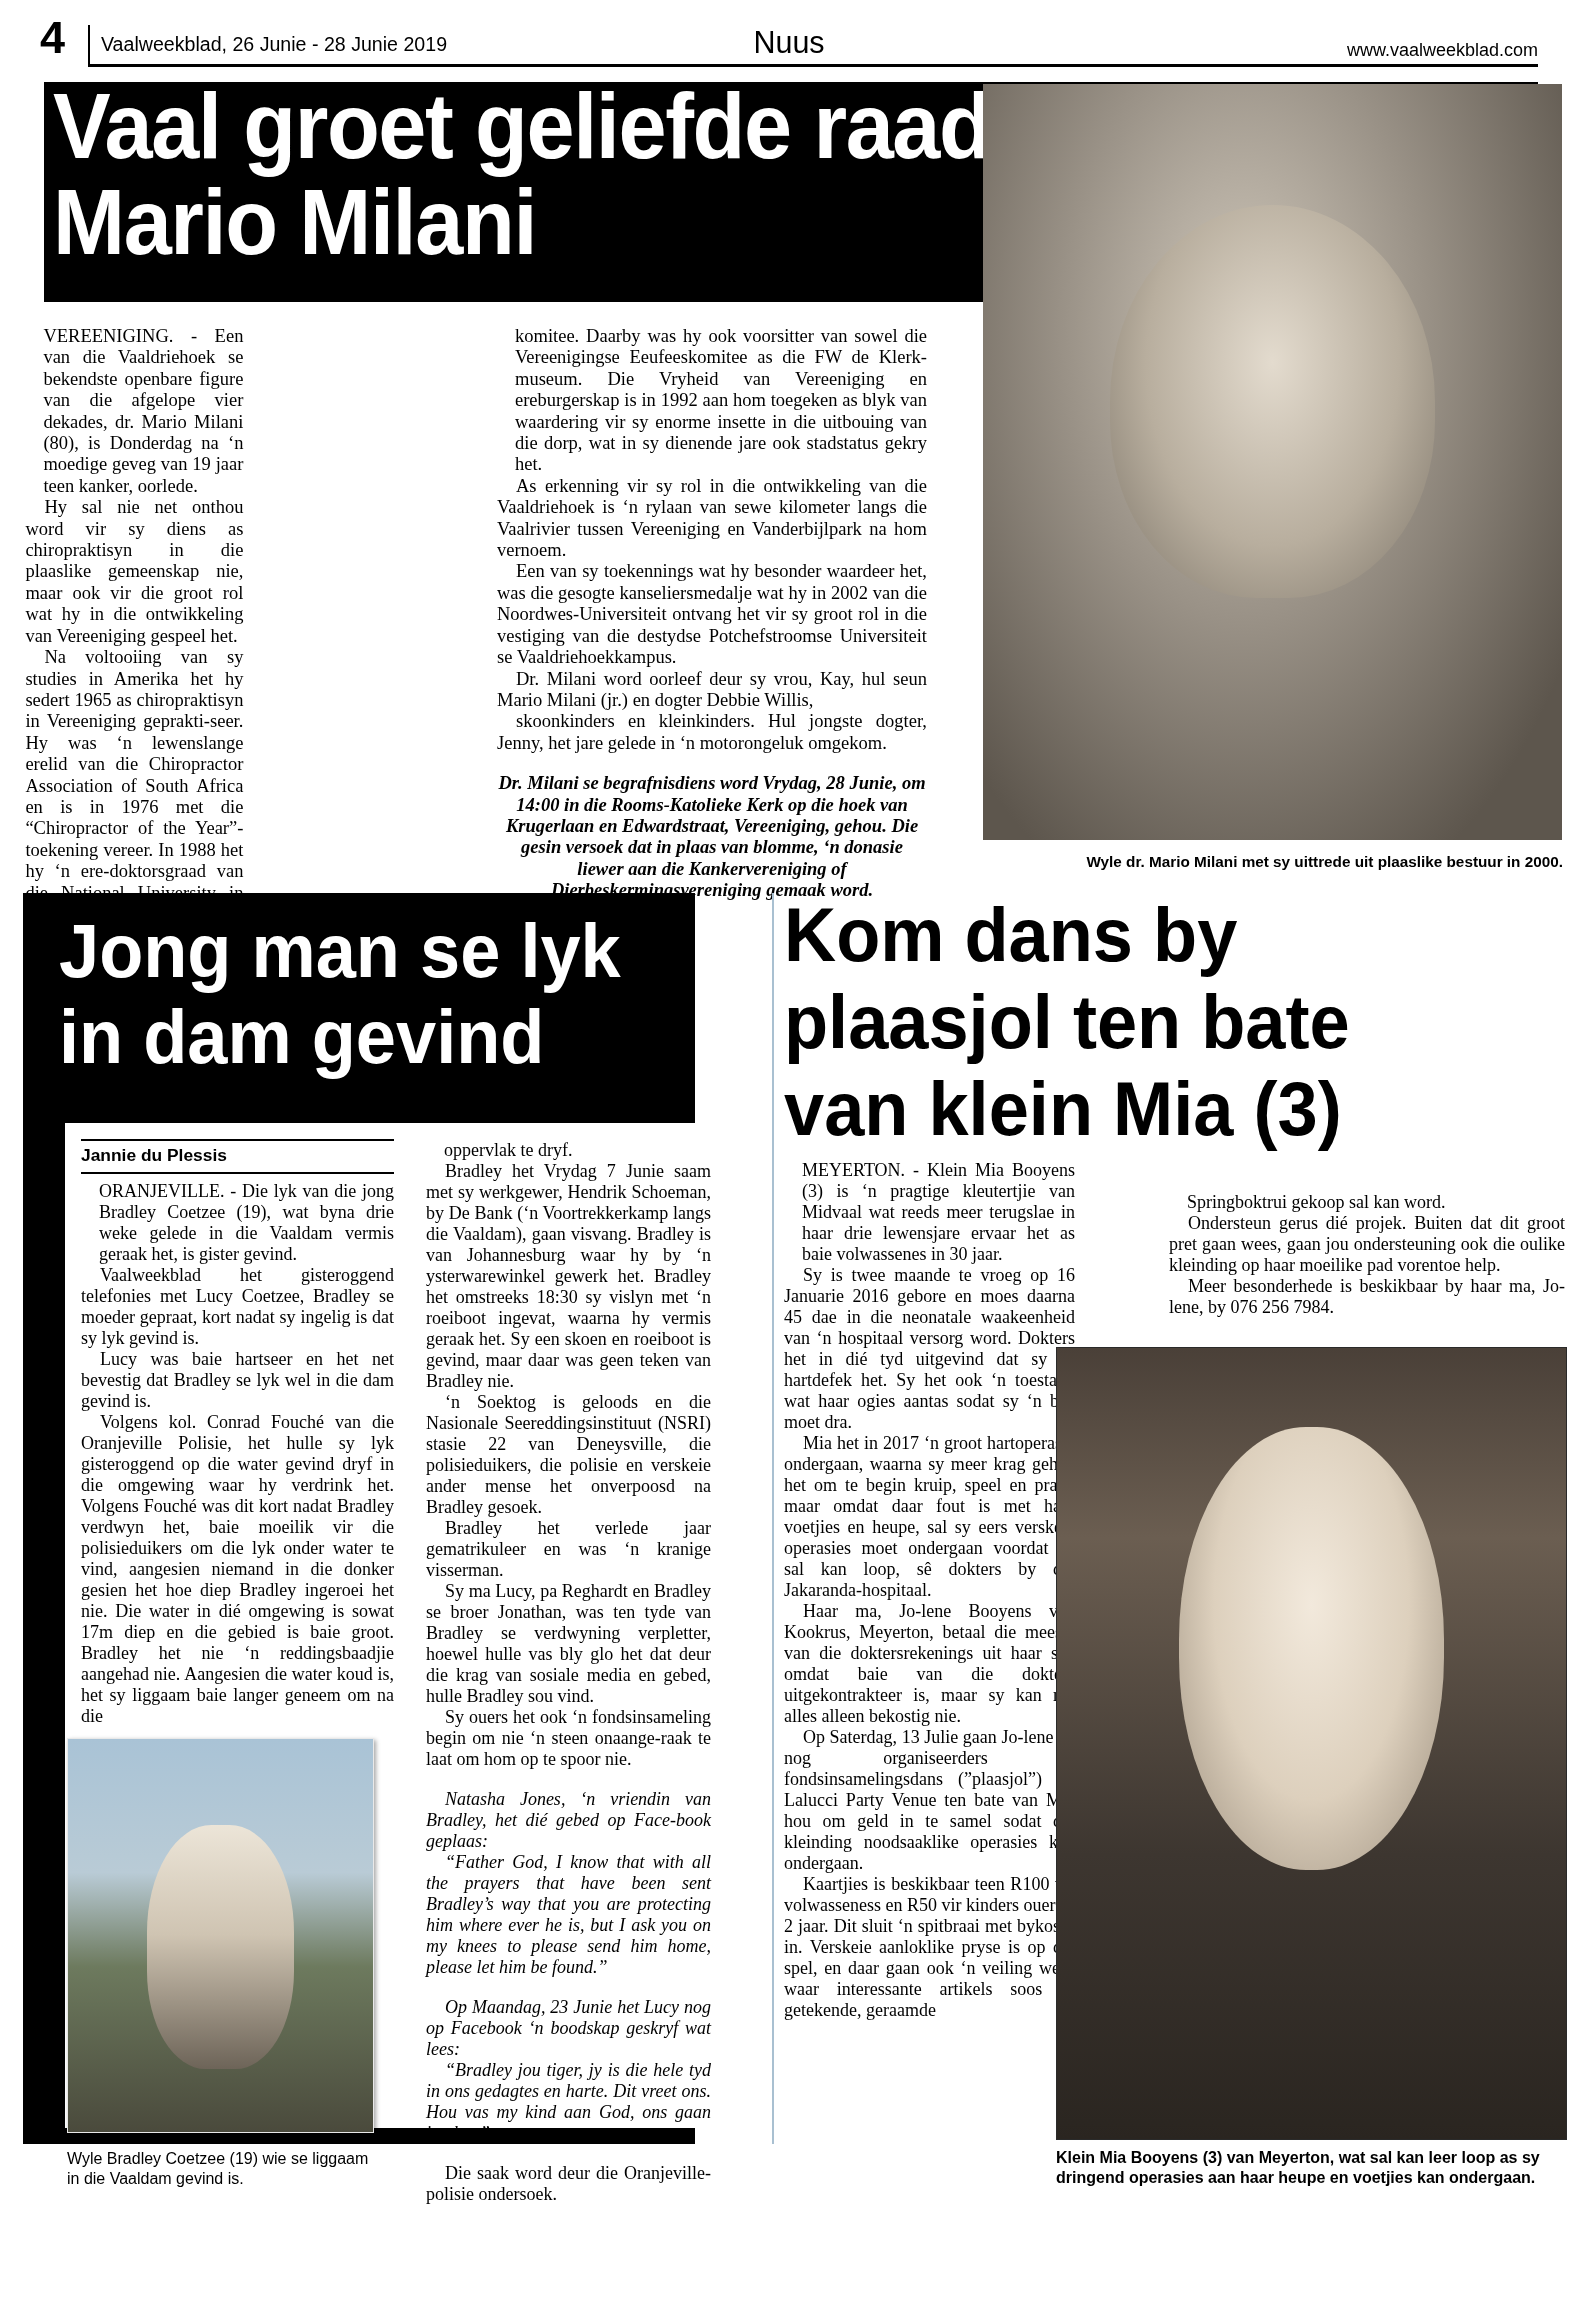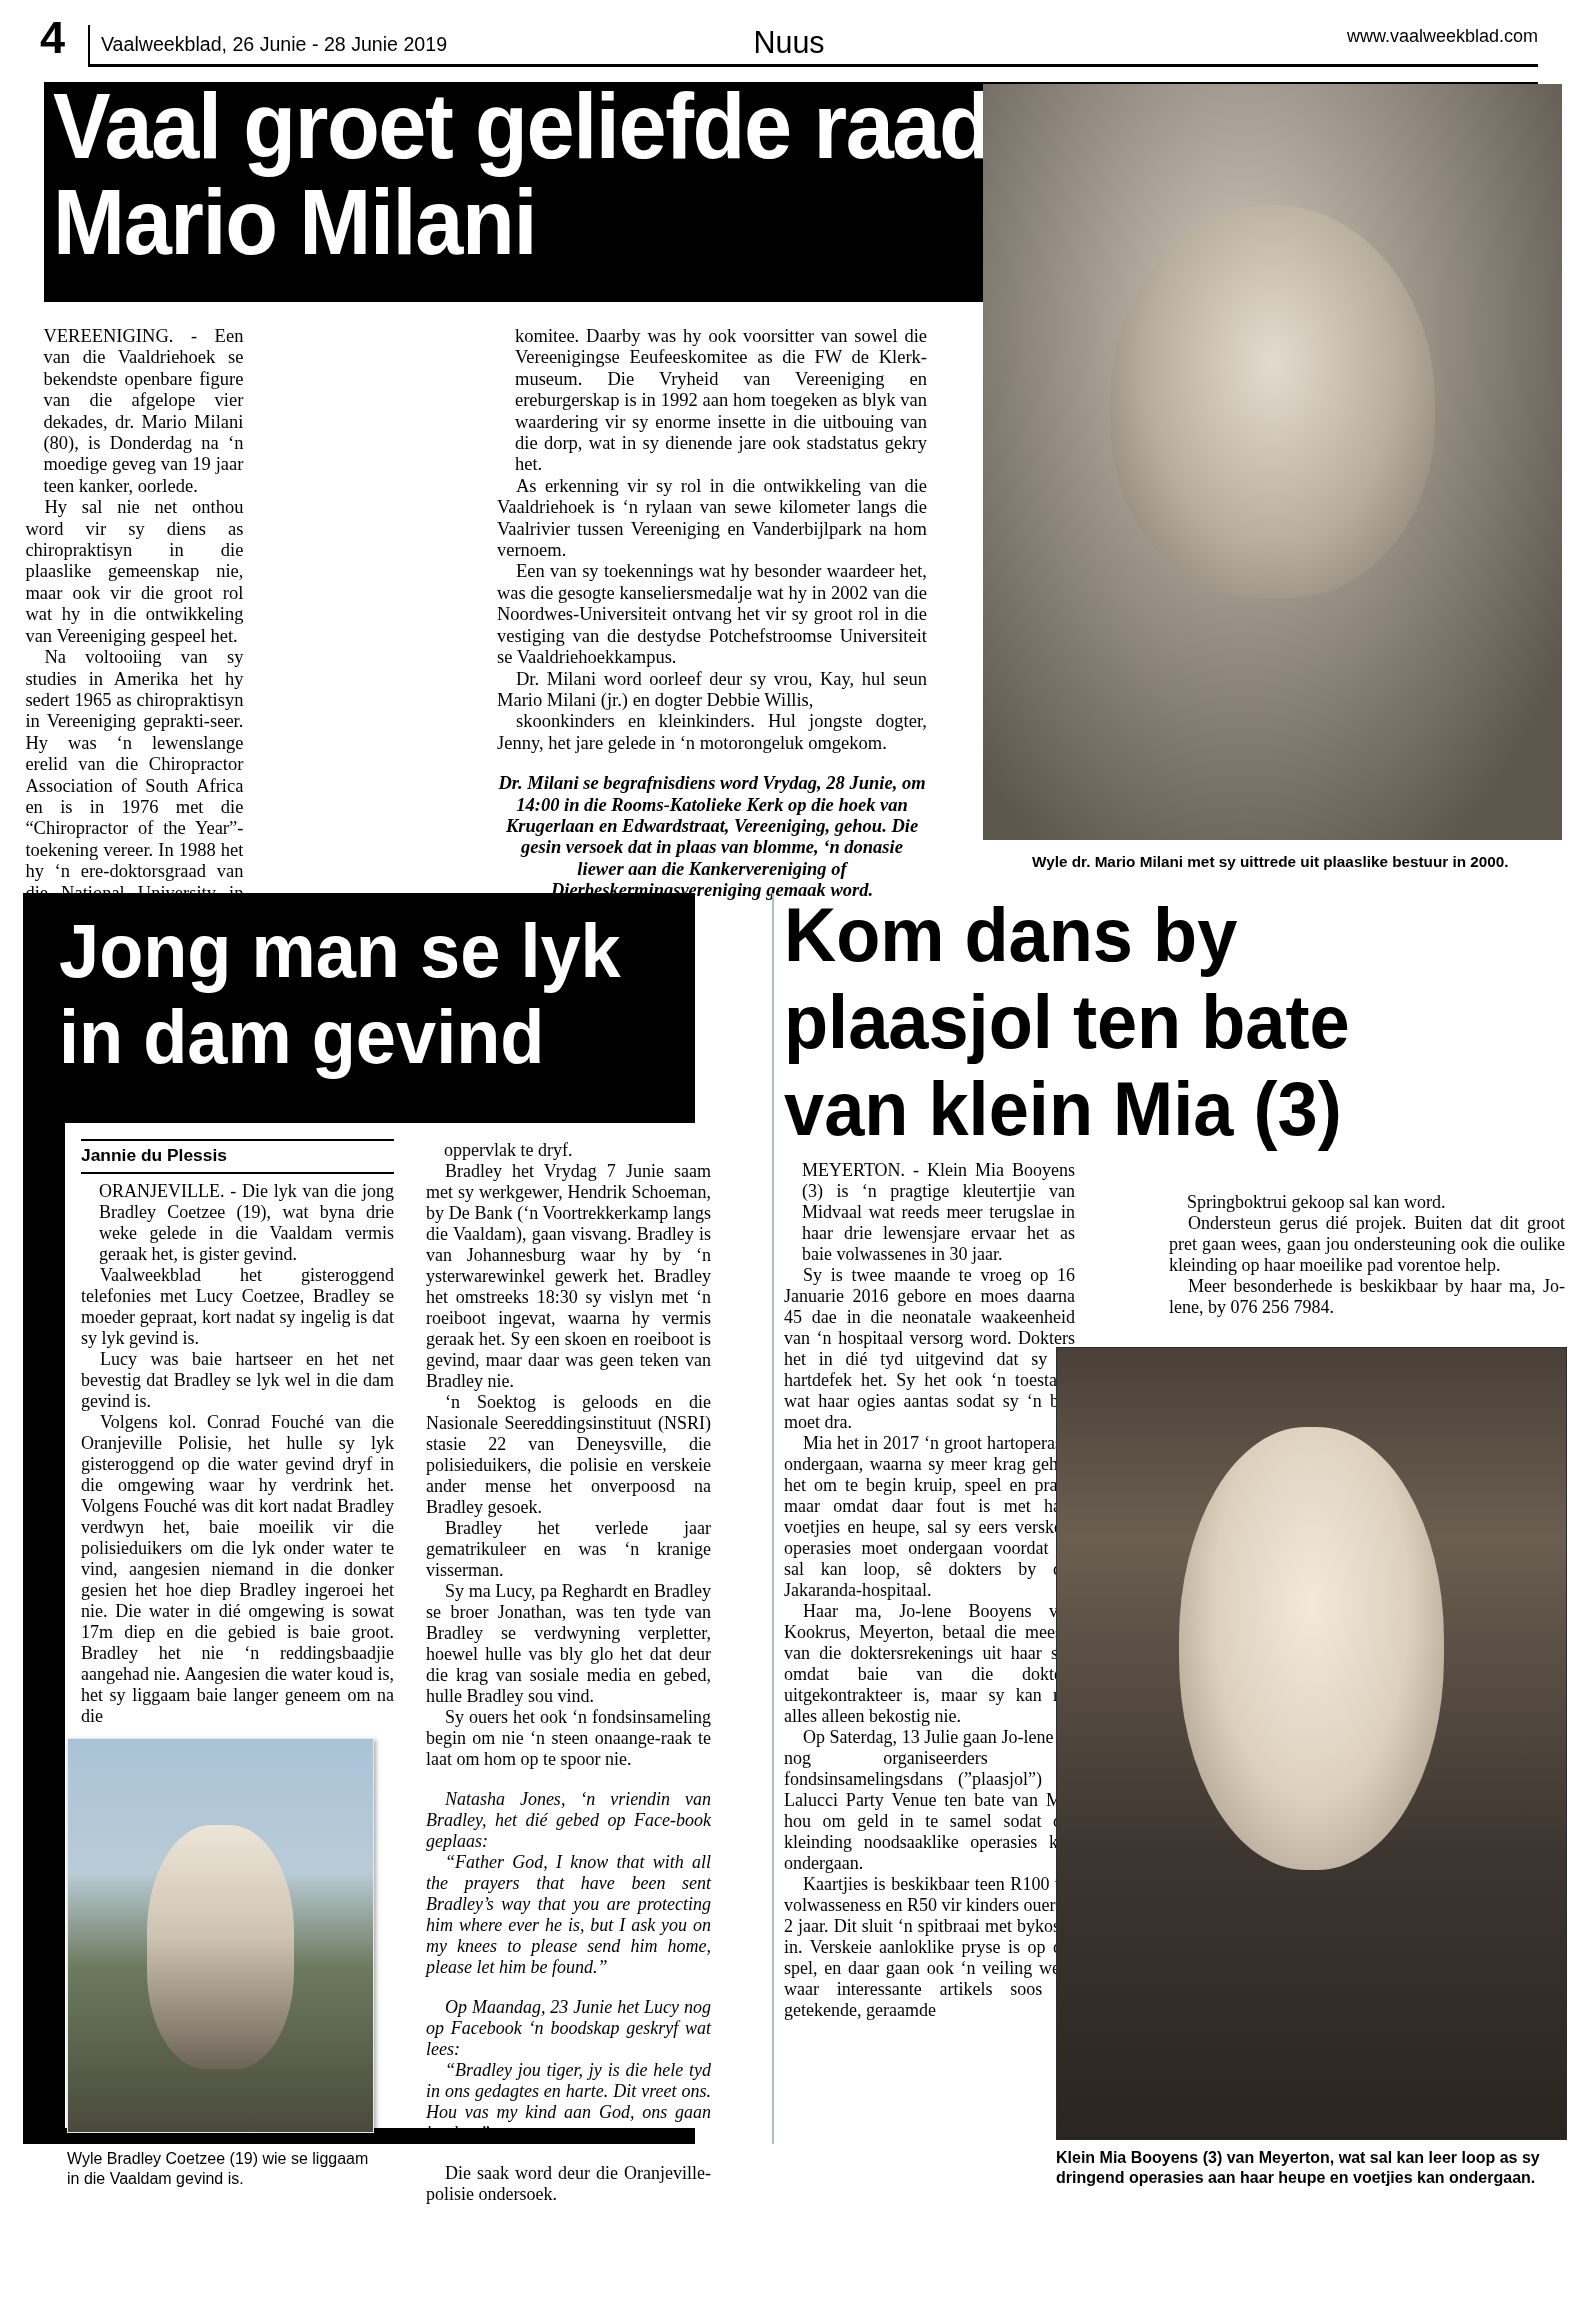--- a/index.html
+++ b/index.html
@@ -12,34 +12,34 @@
   }
   .page{position:absolute;inset:0;padding:0;}
 
   
   .masthead{position:absolute;left:40px;top:20.4px;width:1498px;height:45px;}
   .folio{position:absolute;left:0;top:-5.8px;font-family:"Liberation Sans",sans-serif;font-weight:bold;font-size:45px;line-height:45px;}
   .mast-rule-left{position:absolute;left:48px;top:4.4px;width:2.2px;height:41px;background:#000;}
   .mast-rule-bottom{position:absolute;left:48px;top:44px;width:1450px;height:2.9px;background:#000;}
   .mast-date{position:absolute;left:61px;top:13px;font-family:"Liberation Sans",sans-serif;font-size:19.6px;}
   .mast-section{position:absolute;left:0;right:0;top:4.4px;text-align:center;font-family:"Liberation Sans",sans-serif;font-size:30.5px;}
-  .mast-url{position:absolute;right:0;top:6px;font-family:"Liberation Sans",sans-serif;font-size:18px;}
+  .mast-url{position:absolute;right:0;top:20px;font-family:"Liberation Sans",sans-serif;font-size:18px;}
 
   
   .banner{position:absolute;left:44px;top:82px;width:1494px;height:220px;background:#000;overflow:hidden;}
   .banner-text{
     position:absolute;left:8.7px;top:-10.2px;
     color:#fff;font-family:"Liberation Sans",sans-serif;font-weight:bold;
     font-size:93px;line-height:108px;letter-spacing:-1.5px;
     transform:scaleX(0.93);transform-origin:left top;white-space:pre;
   }
 
   
   .lead-photo{position:absolute;left:983px;top:84px;width:579px;height:756px;overflow:hidden;background:#cfcabe;}
-  .lead-cap{position:absolute;left:1032px;top:852px;width:531px;font-family:"Liberation Sans",sans-serif;font-weight:bold;font-size:15.3px;line-height:19px;}
+  .lead-cap{position:absolute;left:1032px;top:852px;width:531px;font-family:"Liberation Sans",sans-serif;font-weight:bold;font-size:15.3px;line-height:19px;text-align:right;}
 
   
   .col{position:absolute;font-size:18.5px;line-height:21.4px;text-align:justify;}
   .col p{margin:0;text-indent:19px;}
   .col p.first{text-indent:0;margin-left:18px;}
   .col p.itbold{font-weight:bold;font-style:italic;margin-top:19px;text-align:center;text-indent:0;}
   .art1-c1{left:25.4px;top:326px;width:218px;}
   .art1-c2{left:497px;top:326px;width:430px;}
 
   

